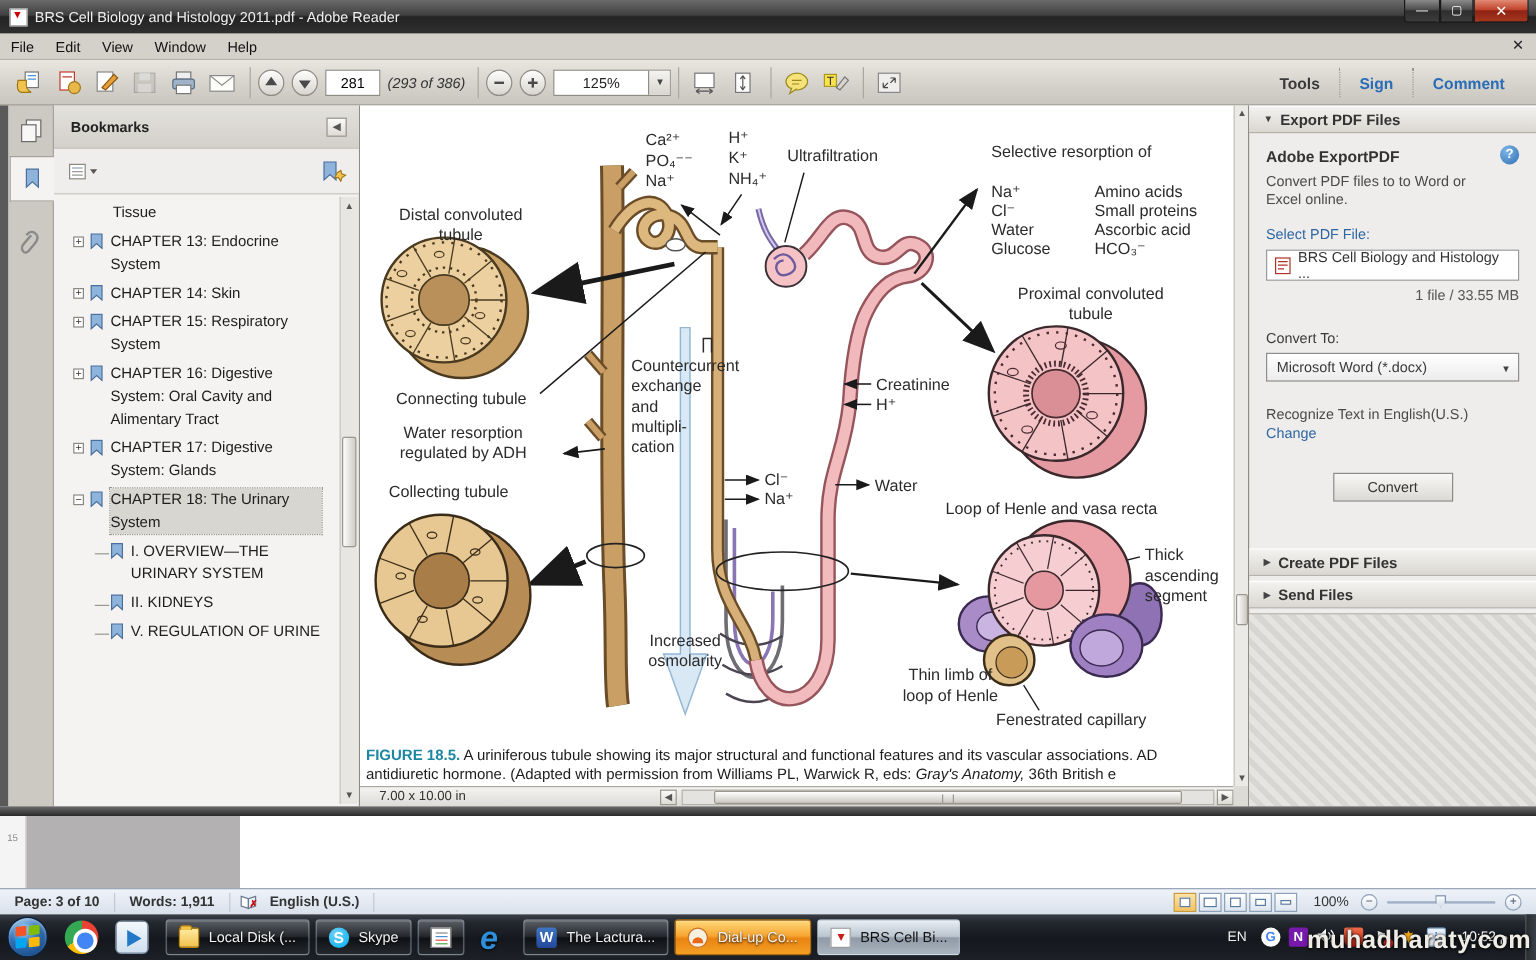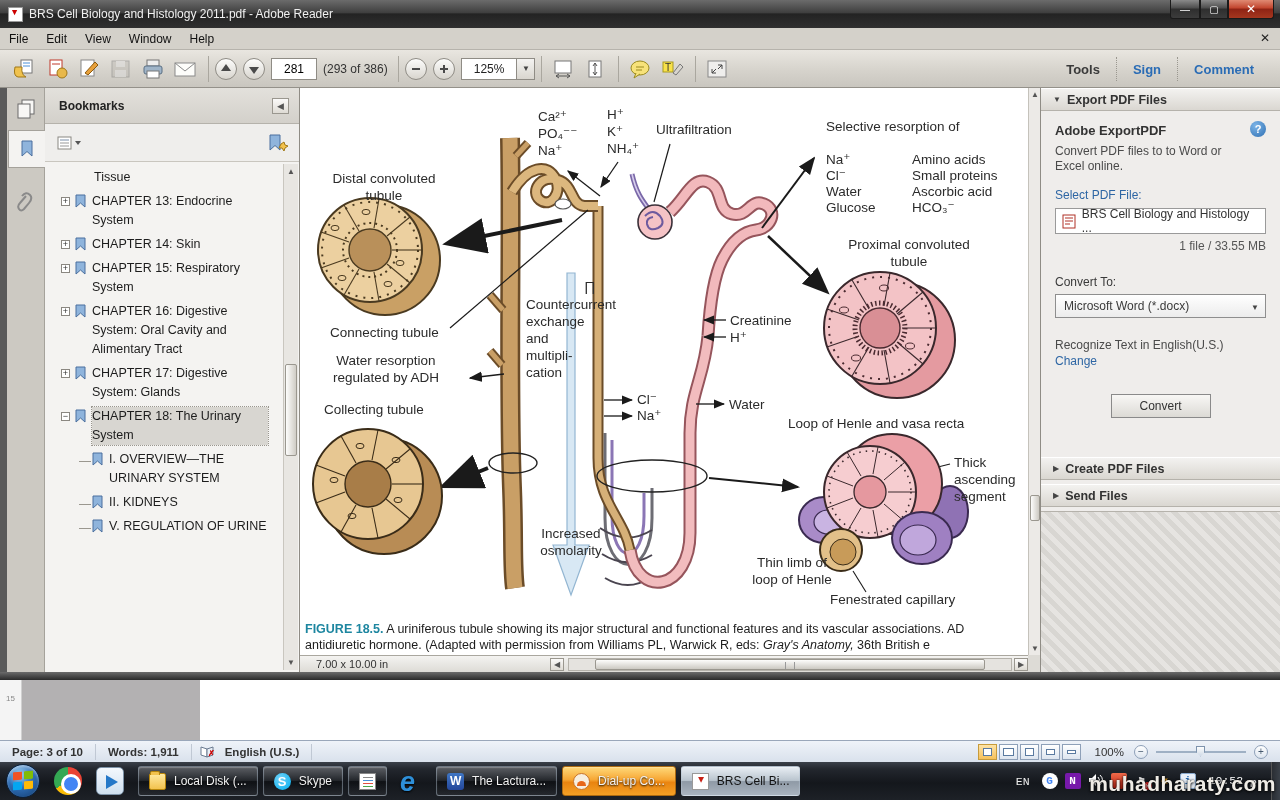--- a/index.html
+++ b/index.html
@@ -28,23 +28,23 @@
 
   
   #toolbar { position:absolute; left:0; top:50px; width:1280px; height:38px;
     background:linear-gradient(#e9e6e0,#d6d3cc 55%,#c9c6bf); border-bottom:1px solid #94918a;
     display:flex; align-items:center; padding-left:10px; }
   .tb { width:30px; height:30px; border-radius:3px; display:flex; align-items:center; justify-content:center; margin-right:2px; }
   .tsep { width:1px; height:26px; background:#aaa79f; margin:0 6px; }
   .roundbtn { width:22px; height:22px; border-radius:50%; background:linear-gradient(#fdfdfc,#d8d5ce);
     border:1px solid #8f8c85; display:flex; align-items:center; justify-content:center; font-size:10px; color:#333; }
   #page-input { width:46px; height:22px; border:1px solid #8f8c85; background:#fff; font-size:12px; text-align:center; margin:0 6px; }
-  #page-count { font-size:12px; color:#333; margin-right:4px; }
+  #page-count { font-size:12px; color:#333; margin-right:4px;font-style:italic; }
   #zoom-combo { display:flex; align-items:center; height:22px; border:1px solid #8f8c85; background:#fff; margin-left:6px; }
-  #zoom-combo .zval { font-size:12px; padding:0 12px; color:#222; }
+  #zoom-combo .zval { font-size:12px; padding:0 24px; color:#222; }
   #zoom-combo .zbtn { width:18px; height:100%; background:linear-gradient(#f4f3f1,#d9d6cf); border-left:1px solid #8f8c85;
     display:flex; align-items:center; justify-content:center; font-size:8px; color:#444; }
   #tb-right { position:absolute; right:10px; top:0; height:38px; display:flex; align-items:center; }
   .tb-tab { font-size:13px; font-weight:bold; padding:0 16px; }
   .tb-tab.dark { color:#3a3a3a; }
   .tb-tab.blue { color:#2a6cb5; }
   .dotsep { width:1px; height:24px; border-left:1px dotted #9a978f; }
 
   
   #main { position:absolute; left:0; top:88px; width:1280px; height:584px; }
@@ -183,21 +183,21 @@
   .folder { background:linear-gradient(#ffe9a0,#f2c24e); border:1px solid #b8860b; border-radius:2px; }
   .folder::before { content:""; position:absolute; left:0; top:-3px; width:8px; height:3px; background:#f2c24e; border:1px solid #b8860b; border-bottom:none; border-radius:2px 2px 0 0; }
   .skype { border-radius:50%; background:radial-gradient(circle at 35% 30%,#6fd0f7,#00aff0); color:#fff; font-weight:bold; font-size:13px; text-align:center; line-height:17px; }
   .docic { background:#fff; border:1px solid #888; }
   .docic::after { content:""; position:absolute; left:3px; top:3px; width:10px; height:1px; box-shadow:0 3px 0 #4a90d9,0 6px 0 #e25040,0 9px 0 #4aa84a; background:#888; }
   .wordic { background:linear-gradient(#3f76c4,#24479a); border-radius:3px; color:#fff; font-weight:bold; font-size:12px; text-align:center; line-height:17px; }
   .pdfic { background:#fff; border:1px solid #999; }
   .pdfic::after { content:"▲"; position:absolute; left:3px; top:1px; color:#c81f14; font-size:10px; transform:rotate(180deg); }
   .dialic { border-radius:50%; background:#f7efe0; border:1px solid #c8742a; }
   .dialic::after { content:""; position:absolute; left:3px; top:7px; width:9px; height:5px; border-radius:9px 9px 0 0; background:#e8681a; }
-  #tray { margin-left:auto; display:flex; align-items:center; height:38px;font-family:Liberation Mono, monospace; }
+  #tray { margin-left:auto; display:flex; align-items:center; height:38px; }
   #tray-lang { color:#eee; font-size:11.5px; margin-right:12px; }
   .tico { width:16px; height:16px; margin-right:7px; border-radius:2px; font-size:11px; font-weight:bold; text-align:center; line-height:16px; position:relative; }
   .tg { background:#fff; color:#4285f4; border-radius:50%; }
   .tn { background:#7719aa; color:#fff; }
   .tspk { color:#fff; font-size:12px; }
   .tshield { background:linear-gradient(#f06a4a,#b82010); border-radius:2px 2px 6px 6px; }
   .tflag { color:#e8e8e8; }
   .tflag::after { content:"✕"; position:absolute; right:-2px; bottom:-1px; font-size:7px; color:#fff; background:#d22; border-radius:50%; width:8px; height:8px; line-height:8px; }
   .tstar { color:#f8a818; font-size:14px; }
   .tinfo { background:#e8f0fa; color:#2468b0; border:1px solid #88a8cc; border-radius:2px; font-size:10px; }

